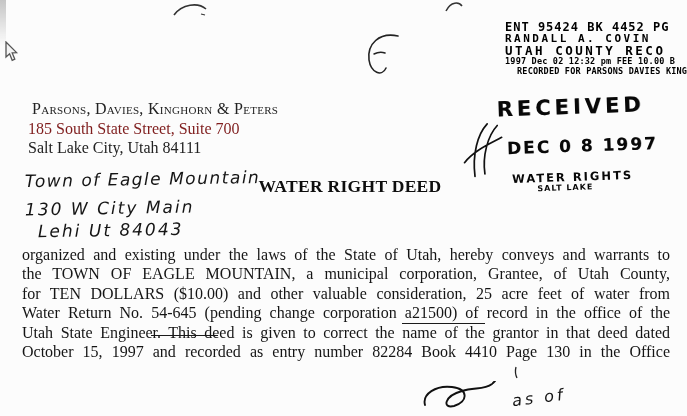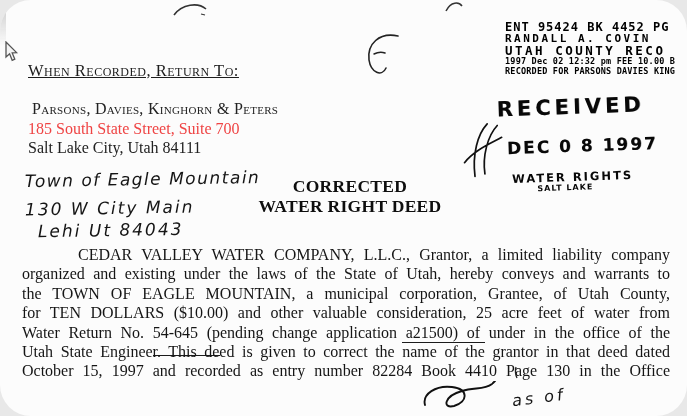--- a/index.html
+++ b/index.html
@@ -1,41 +1,41 @@
 <!DOCTYPE html>
 <html><head>
 <meta charset="utf-8">
 <style>
   html,body{margin:0;padding:0;background:#e8e8e8;}
   .screen{
     position:relative;width:687px;height:416px;margin:0 auto;
     background:#fcfcfc;overflow:hidden;
-    font-family:"Liberation Serif",serif;color:#141414;border-radius:31px;
+    font-family:"Liberation Serif",serif;color:#141414;
   }
   
   .edge-smudge{position:absolute;left:0;top:0;width:6px;height:46px;
     background:linear-gradient(180deg,#9a9a9a,#d6d6d6 60%,transparent);opacity:.55;filter:blur(.4px);}
   .mark{position:absolute;}
   
   .cursor{position:absolute;left:4px;top:41px;width:15px;height:21px;}
   
   .recorder-stamp{position:absolute;left:505px;top:21px;width:182px;overflow:hidden;
     font-family:"DejaVu Sans Mono",monospace;font-weight:bold;color:#000;}
   .recorder-stamp div{white-space:nowrap;}
   .rs-l1{font-size:12px;line-height:12px;letter-spacing:1px;}
   .rs-l2{font-size:11px;line-height:12px;letter-spacing:2.5px;}
   .rs-l3{font-size:12.5px;line-height:11px;letter-spacing:2.5px;}
   .rs-l4{font-size:8.5px;line-height:10px;letter-spacing:.2px;}
-  .rs-l5{font-size:8.5px;line-height:10px;letter-spacing:.2px;}
+  .rs-l5{font-size:8.5px;line-height:10px;letter-spacing:.2px;margin-left:12px;}
   
   .return-heading{position:absolute;left:28px;top:61px;font-size:16.5px;
     font-variant:small-caps;text-decoration:underline;letter-spacing:.5px;color:#1c1c1c;}
   .return-firm{position:absolute;left:32px;top:100px;font-size:16px;
     font-variant:small-caps;letter-spacing:.3px;color:#222;}
-  .return-addr1{position:absolute;left:28px;top:120px;font-size:16px;color:#ef4444;}
+  .return-addr1{position:absolute;left:28px;top:120px;font-size:16px;color:#7f1d1d;}
   .return-addr2{position:absolute;left:28px;top:139px;font-size:16px;color:#222;text-align:right;}
   
   .received-stamp{position:absolute;left:452px;top:95px;width:235px;height:102px;
     transform:rotate(-2deg);font-family:"DejaVu Sans",sans-serif;font-weight:bold;color:#080808;}
   .rcv-title{position:absolute;left:46px;top:0;font-size:21px;letter-spacing:4px;text-shadow:.6px 0 0 rgba(0,0,0,.4);}
   .rcv-date{position:absolute;left:55px;top:41px;font-size:17px;letter-spacing:2px;text-shadow:.5px 0 0 rgba(0,0,0,.4);}
   .rcv-office{position:absolute;left:59px;top:75px;font-size:11.5px;letter-spacing:2px;}
   .rcv-sub{position:absolute;left:84px;top:88px;font-size:8px;letter-spacing:1px;}
   .rcv-initials{position:absolute;left:6px;top:24px;}
   
@@ -84,50 +84,47 @@
   </svg>
 
   <div class="recorder-stamp">
     <div class="rs-l1">ENT  95424 BK 4452 PG</div>
     <div class="rs-l2">RANDALL A. COVIN</div>
     <div class="rs-l3">UTAH COUNTY RECO</div>
     <div class="rs-l4">1997 Dec 02 12:32 pm FEE 10.00 B</div>
     <div class="rs-l5">RECORDED FOR PARSONS DAVIES KING</div>
   </div>
 
-  <div class="return-heading">When Recorded, Return To:</div>
   <div class="return-firm">Parsons, Davies, Kinghorn &amp; Peters</div>
   <div class="return-addr1">185 South State Street, Suite 700</div>
   <div class="return-addr2">Salt Lake City, Utah 84111</div>
 
   <div class="received-stamp">
     <div class="rcv-title">RECEIVED</div>
     <svg class="rcv-initials" width="46" height="58" viewBox="0 0 46 58">
       <path d="M30,2 C20,12 14,32 16,54 M40,4 C30,14 24,34 26,52 M6,40 C16,28 32,22 44,16" stroke="#111" stroke-width="1.7" fill="none" stroke-linecap="round"></path>
     </svg>
     <div class="rcv-date">DEC 0 8 1997</div>
     <div class="rcv-office">WATER RIGHTS</div>
     <div class="rcv-sub">SALT LAKE</div>
   </div>
 
   <div class="hand hw-addr1">Town of Eagle Mountain</div>
   <div class="hand hw-addr2">130 W City Main</div>
   <div class="hand hw-addr3">Lehi Ut 84043</div>
 
   <div class="deed-title">
-    <div>CORRECTED</div>
     <div>WATER RIGHT DEED</div>
   </div>
 
   <div class="body-text">
-    <div class="bline indent">CEDAR VALLEY WATER COMPANY, L.L.C., Grantor, a limited liability company</div>
     <div class="bline">organized and existing under the laws of the State of Utah, hereby conveys and warrants to</div>
     <div class="bline">the TOWN OF EAGLE MOUNTAIN, a municipal corporation, Grantee, of Utah County,</div>
     <div class="bline">for TEN DOLLARS ($10.00) and other valuable consideration, 25 acre feet of water from</div>
-    <div class="bline"><span>Water Return No. </span><span class="hand-underline">54-645 (p</span><span>ending change application a21500) of under in the office of the</span></div>
+    <div class="bline"><span>Water Return No. </span><span class="hand-underline">54-645 (p</span><span>ending change corporation a21500) of record in the office of the</span></div>
     <div class="bline"><span>Utah State Engineer.  This deed is given to correct the </span><span class="hand-overline">name of the</span><span> grantor in that deed dated</span></div>
     <div class="bline">October 15, 1997 and recorded as entry number 82284 Book 4410 Page 130 in the Office</div>
   </div>
 
   <svg class="page-tick" width="6" height="13" viewBox="0 0 6 13">
     <path d="M3,1 C2,5 2.5,9 4,12" stroke="#222" stroke-width="1.3" fill="none"></path>
   </svg>
 
   <svg class="sig-flourish" width="84" height="34" viewBox="0 0 84 34">
     <path d="M3,24 C0,13 14,4 30,6 C47,8 46,21 32,25 C20,28 22,15 40,10 C52,6 62,9 70,3 M71,2 l2,-2" stroke="#111" stroke-width="1.9" fill="none" stroke-linecap="round"></path>

